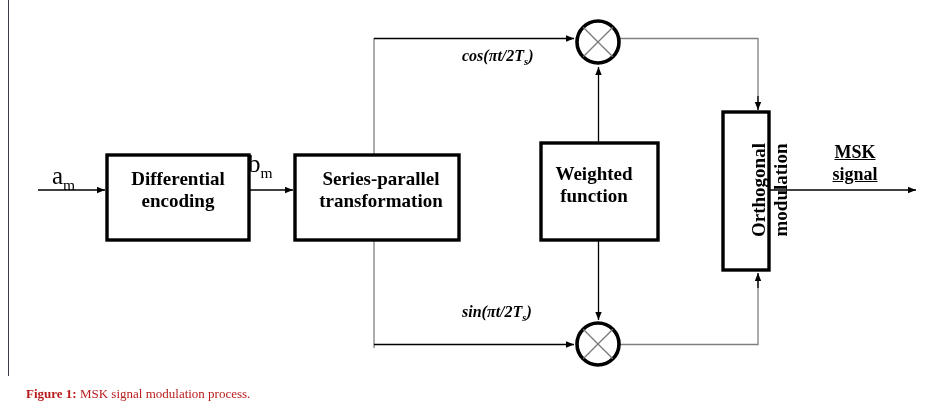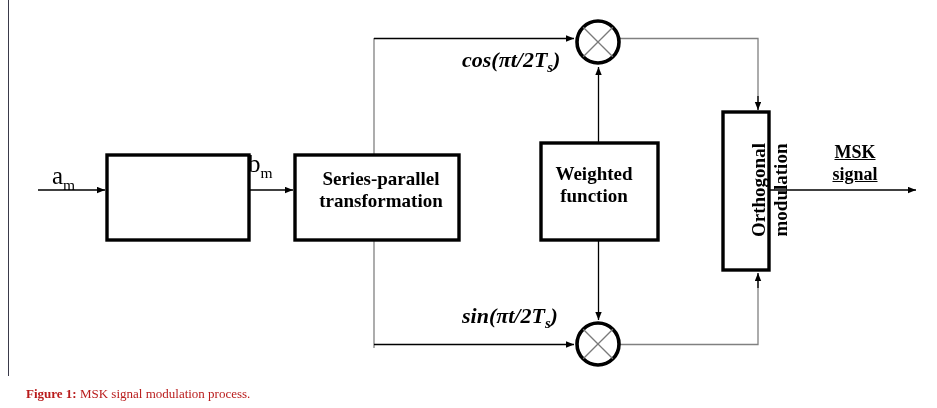--- a/index.html
+++ b/index.html
@@ -64,21 +64,21 @@
   .sig-label.msk  {
     left: 800px; top: 142px; width: 110px; font-size: 18px;
     font-weight: bold; text-align: center; line-height: 1.2; white-space: pre-line; text-decoration: underline;
   }
   .sig-label sub { font-size: 0.62em; }
   .trig-label {
     position: absolute;
     font-family: "Liberation Serif", "DejaVu Serif", serif;
     font-style: italic;
     font-weight: bold;
-    font-size: 22px;
+    font-size: 16px;
     color: #000000;
     pointer-events: none;
     white-space: nowrap;
   }
   .trig-label.cos { left: 462px; top: 47px; }
   .trig-label.sin { left: 462px; top: 303px; text-align: right; }
   .trig-label sub { font-size: 0.66em; font-style: italic; }
   #caption {
     position: absolute;
     left: 26px;
@@ -147,20 +147,22 @@
       </g>
 
       <g>
         <circle cx="598" cy="344" r="21" fill="#ffffff" stroke="#000000" stroke-width="3.6"></circle>
         <line x1="583.2" y1="329.2" x2="612.8" y2="358.8" stroke="#7a7a7a" stroke-width="1.3"></line>
         <line x1="612.8" y1="329.2" x2="583.2" y2="358.8" stroke="#7a7a7a" stroke-width="1.3"></line>
       </g>
     </g>
   </svg>
 
+  <div class="blk-label b1">Differential
+encoding</div>
   <div class="blk-label b2">Series-parallel
 transformation</div>
   <div class="blk-label b3">Weighted
 function</div>
   <div class="blk-label b4">Orthogonal
 modulation</div>
 
   <div class="sig-label am"><span>a</span><sub>m</sub></div>
 
   <div class="sig-label bm"><span>b</span><sub>m</sub></div>

